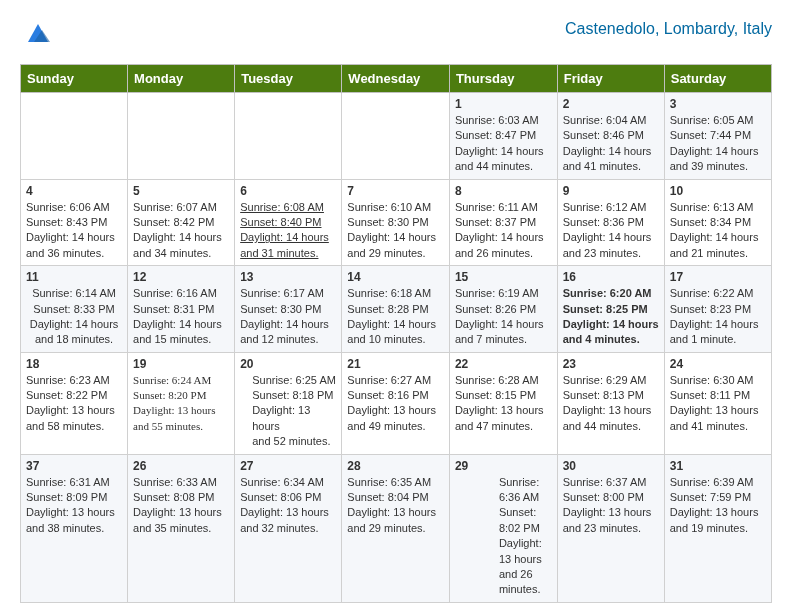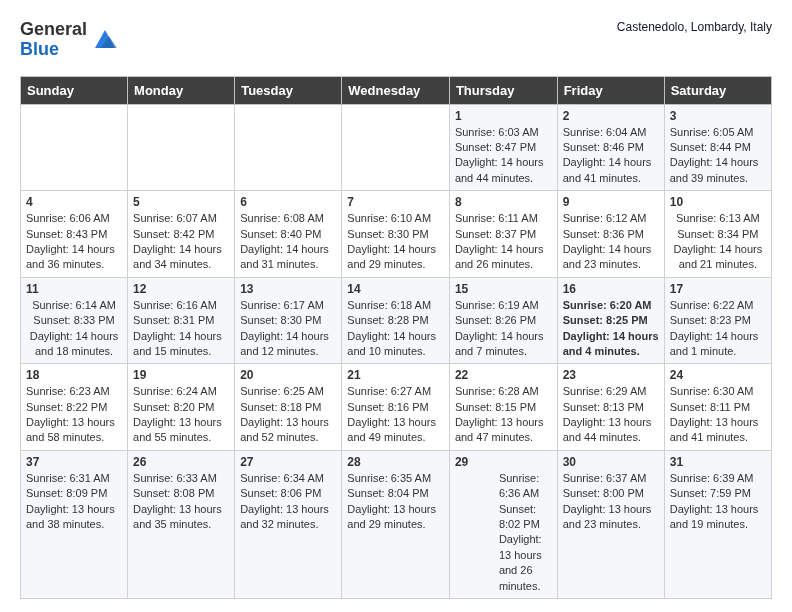--- a/index.html
+++ b/index.html
@@ -34,30 +34,30 @@
     }
     .title-section {
       text-align: right;
     }
     .title-section h1 {
       font-size: 36px;
       font-weight: bold;
       color: #222;
     }
     .title-section h2 {
-      font-size: 12px;
+      font-size: 16px;
       font-weight: normal;
-      color: #0f172a;
+      color: #0369a1;
     }
     .calendar {
       width: 100%;
       border-collapse: collapse;
     }
     .calendar thead tr {
-      background: #404040;
+      background: #4d7c0f;
       color: #fff;
       border-radius: 7px;
     }
     .calendar thead th {
       padding: 6px 6px;
       font-size: 13px;
       font-weight: bold;
       text-align: left;
       border: 1px solid #c0c0c0;
     }
@@ -92,26 +92,20 @@
     }
     .empty {
       background: #fff !important;
     }
   </style>
 </head>
 <body>
 
 <div class="header">
   <div class="logo">
-    <div>
-      <div class="logo-text">
-        <span class="general">General</span><br>
-        <span class="blue">Blue</span>
-      </div>
-    </div>
     <svg class="logo-icon" viewBox="0 0 28 28">
       <polygon points="4,22 14,4 24,22" fill="#2a7de1"></polygon>
       <polygon points="10,22 18,10 26,22" fill="#1a5fa0" opacity="0.6"></polygon>
     </svg>
   </div>
   <div class="title-section">
     <h2>Castenedolo, Lombardy, Italy</h2>
   </div>
 </div>
 
@@ -143,21 +137,21 @@
         <td>
           <span class="day-number">2</span>
           <div class="day-info" style="white-space: pre-line;">Sunrise: 6:04 AM
 Sunset: 8:46 PM
 Daylight: 14 hours
 and 41 minutes.</div>
         </td>
         <td>
           <span class="day-number">3</span>
           <div class="day-info" style="white-space: pre-line;">Sunrise: 6:05 AM
-Sunset: 8:44 PM
+Sunset: 7:44 PM
 Daylight: 14 hours
 and 39 minutes.</div>
         </td>
       </tr>
       <tr>
         <td>
           <span class="day-number">4</span>
           <div class="day-info" style="white-space: pre-line;">Sunrise: 6:06 AM
 Sunset: 8:43 PM
 Daylight: 14 hours
@@ -165,21 +159,21 @@
         </td>
         <td>
           <span class="day-number">5</span>
           <div class="day-info" style="white-space: pre-line;">Sunrise: 6:07 AM
 Sunset: 8:42 PM
 Daylight: 14 hours
 and 34 minutes.</div>
         </td>
         <td>
           <span class="day-number">6</span>
-          <div class="day-info" style="white-space: pre-line;">Sunrise: 6:08 AM
+          <div class="day-info" style="white-space: pre-line; text-decoration: underline;">Sunrise: 6:08 AM
 Sunset: 8:40 PM
 Daylight: 14 hours
 and 31 minutes.</div>
         </td>
         <td>
           <span class="day-number">7</span>
           <div class="day-info" style="white-space: pre-line;">Sunrise: 6:10 AM
 Sunset: 8:30 PM
 Daylight: 14 hours
 and 29 minutes.</div>
@@ -193,21 +187,21 @@
         </td>
         <td>
           <span class="day-number">9</span>
           <div class="day-info" style="white-space: pre-line;">Sunrise: 6:12 AM
 Sunset: 8:36 PM
 Daylight: 14 hours
 and 23 minutes.</div>
         </td>
         <td>
           <span class="day-number">10</span>
-          <div class="day-info" style="white-space: pre-line; text-align: center;">Sunrise: 6:13 AM
+          <div class="day-info" style="white-space: pre-line;">Sunrise: 6:13 AM
 Sunset: 8:34 PM
 Daylight: 14 hours
 and 21 minutes.</div>
         </td>
       </tr>
       <tr>
         <td>
           <span class="day-number">11</span>
           <div class="day-info" style="white-space: pre-line; text-align: center;">Sunrise: 6:14 AM
 Sunset: 8:33 PM
@@ -260,28 +254,28 @@
       <tr>
         <td>
           <span class="day-number">18</span>
           <div class="day-info" style="white-space: pre-line;">Sunrise: 6:23 AM
 Sunset: 8:22 PM
 Daylight: 13 hours
 and 58 minutes.</div>
         </td>
         <td>
           <span class="day-number">19</span>
-          <div class="day-info" style="white-space: pre-line;">Sunrise: 6:24 AM
+          <div class="day-info" style="white-space: pre-line; font-family: Liberation Serif, serif;">Sunrise: 6:24 AM
 Sunset: 8:20 PM
 Daylight: 13 hours
 and 55 minutes.</div>
         </td>
         <td>
           <span class="day-number">20</span>
-          <div class="day-info" style="white-space: pre-line;">Sunrise: 6:25 AM
+          <div class="day-info" style="white-space: pre-line; margin-left: 12px;">Sunrise: 6:25 AM
 Sunset: 8:18 PM
 Daylight: 13 hours
 and 52 minutes.</div>
         </td>
         <td>
           <span class="day-number">21</span>
           <div class="day-info" style="white-space: pre-line;">Sunrise: 6:27 AM
 Sunset: 8:16 PM
 Daylight: 13 hours
 and 49 minutes.</div>

